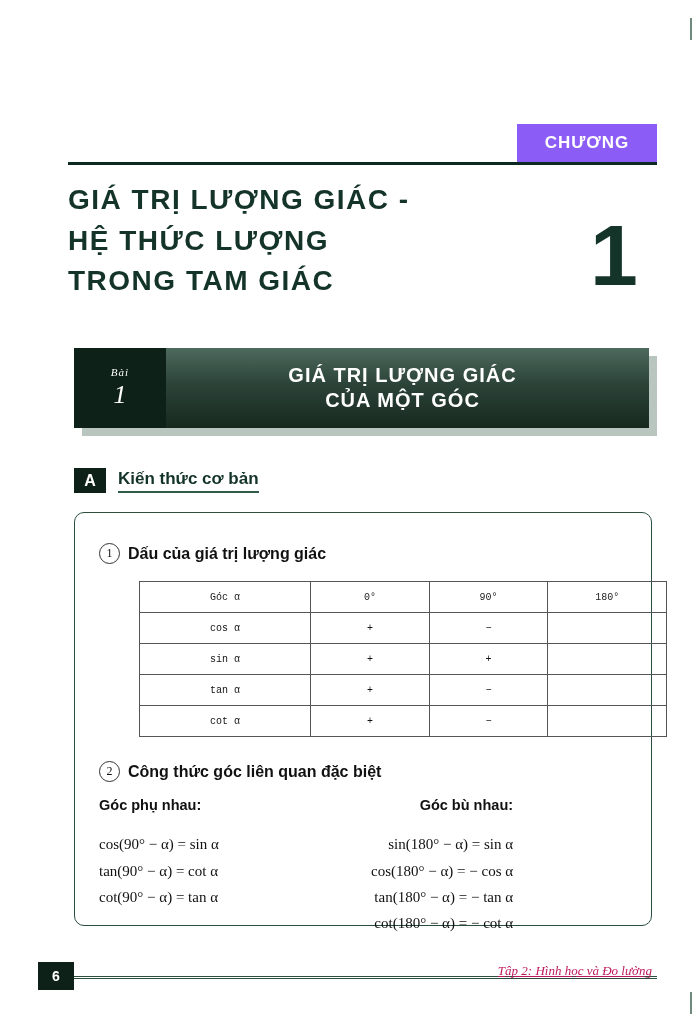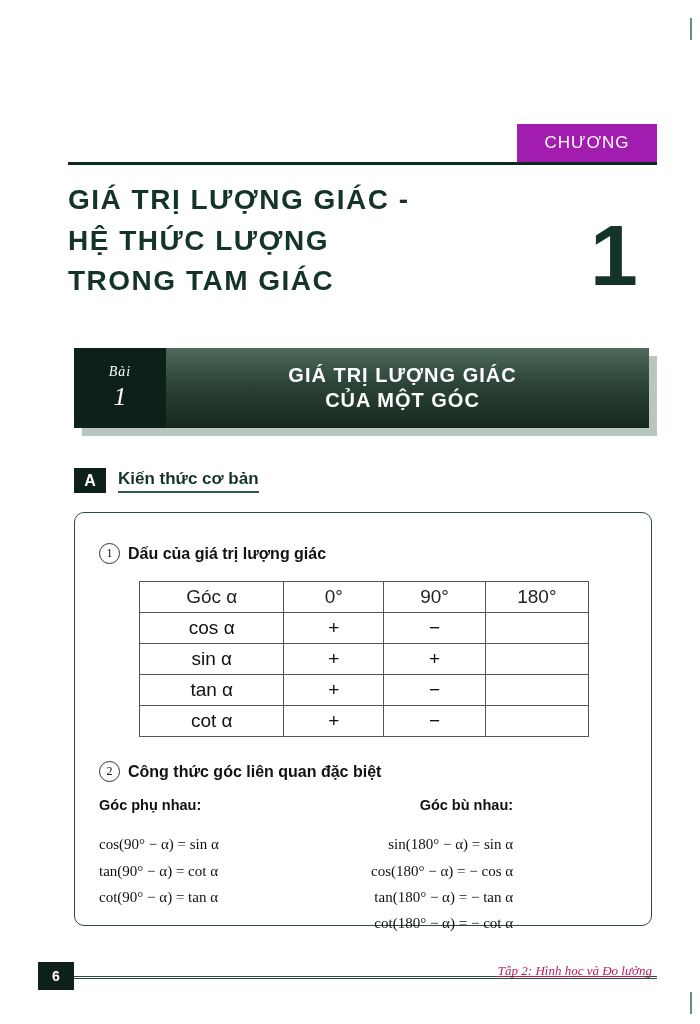--- a/index.html
+++ b/index.html
@@ -23,27 +23,27 @@
     height: 1024px;
   }
 
   
   .chapter-tab {
     position: absolute;
     left: 517px;
     top: 124px;
     width: 140px;
     height: 38px;
-    background: #a21caf;
+    background: #8b5cf6;
     color: #ffffff;
     display: flex;
     align-items: center;
     justify-content: center;
     font-size: 17px;
-    font-weight: normal;
+    font-weight: bold;
     letter-spacing: 1px;
   }
   .chapter-rule {
     position: absolute;
     left: 68px;
     top: 162px;
     width: 589px;
     height: 3px;
     background: #0d2a21;
   }
@@ -110,21 +110,21 @@
     height: 80px;
     background: #0d2119;
     color: #fff;
     display: flex;
     flex-direction: column;
     align-items: center;
     justify-content: center;
     font-family: "Liberation Serif", serif;
     font-style: italic;
   }
-  .lesson-box .bai { font-size: 14px; letter-spacing: 1px; }
+  .lesson-box .bai { font-size: 11px; letter-spacing: 1px; }
   .lesson-box .num { font-size: 26px; margin-top: 2px; }
 
   
   .section-a {
     position: absolute;
     left: 74px;
     top: 468px;
     display: flex;
     align-items: flex-end;
   }
@@ -182,24 +182,24 @@
     font-family: "Liberation Serif", serif;
   }
   .item1 { left: 24px; top: 30px; }
   .item2 { left: 24px; top: 248px; }
 
   
   table.sign-table {
     position: absolute;
     left: 64px;
     top: 68px;
-    width: 450px;
+    width: 528px;
     border-collapse: collapse;
-    font-family: Liberation Sans, sans-serif;
-    font-size: 19px;
+    font-family: Liberation Mono, monospace;
+    font-size: 10px;
   }
   table.sign-table td {
     border: 1px solid #555;
     height: 30px;
     text-align: center;
     vertical-align: middle;
     padding: 0 6px;
   }
   table.sign-table td.rowhead {
     width: 150px;

